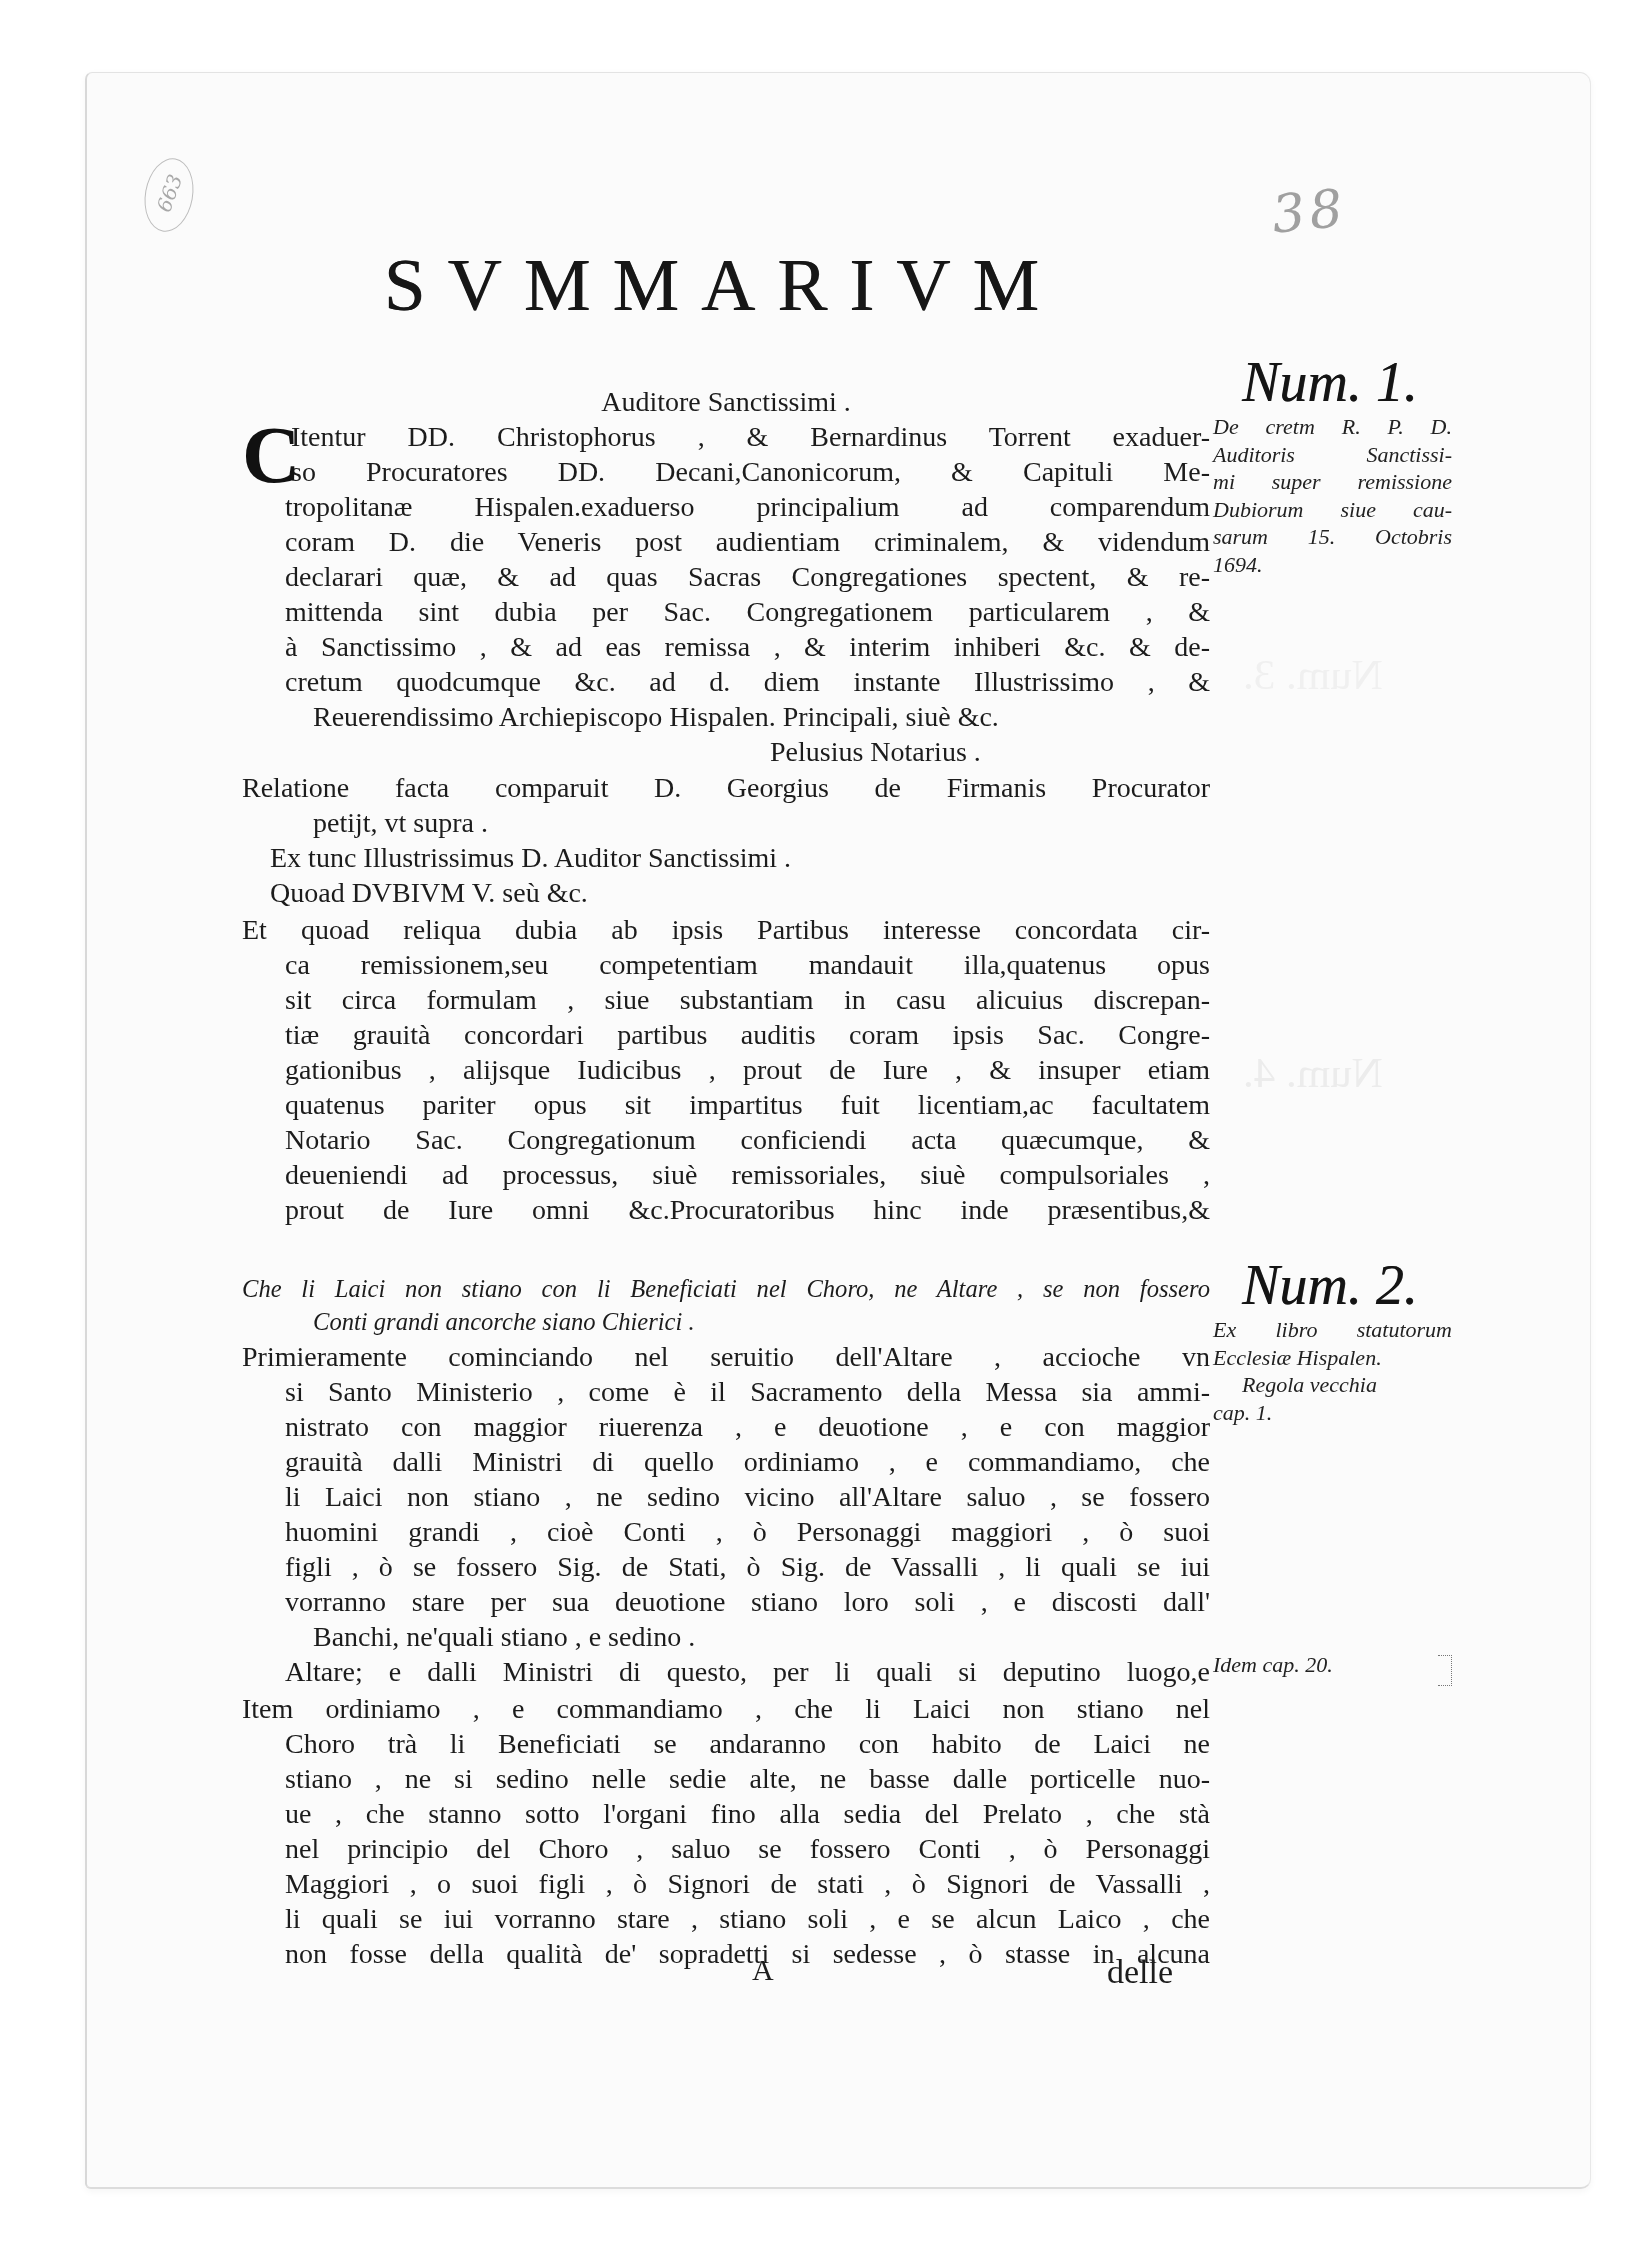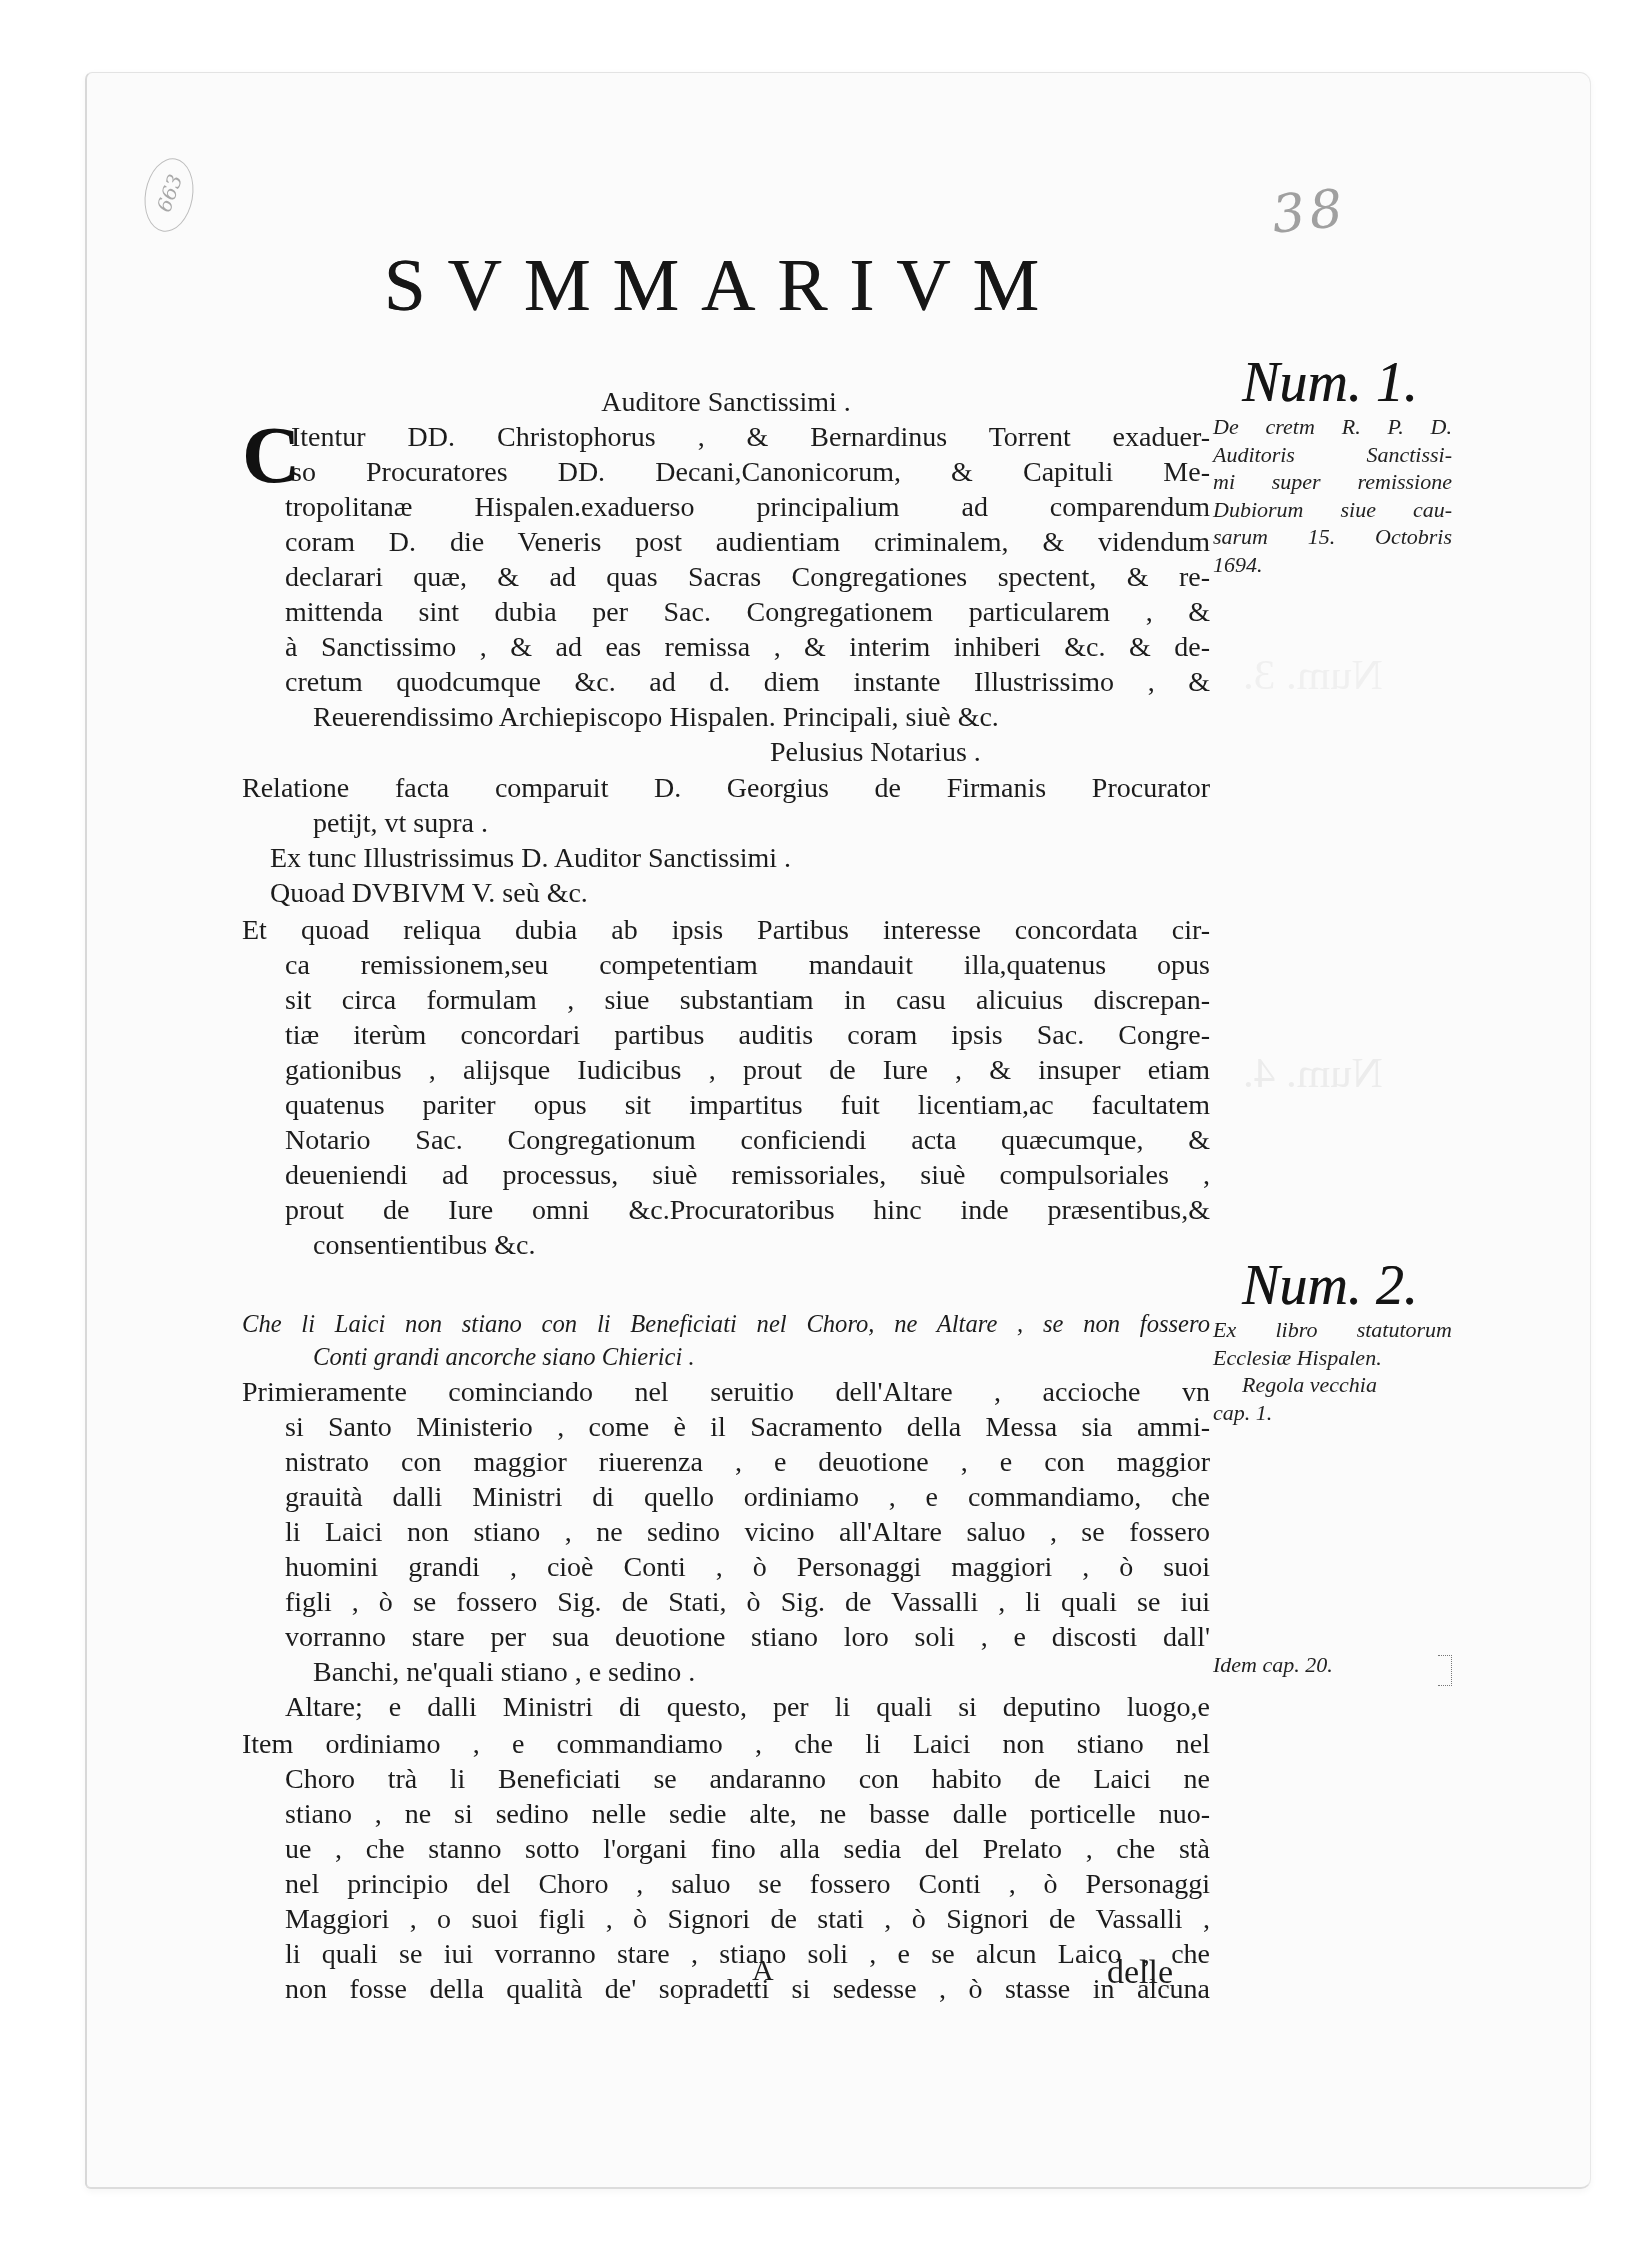--- a/index.html
+++ b/index.html
@@ -209,27 +209,26 @@
     <span class="line last indent">petijt, vt supra .</span>
   </div>
 
   <span class="line last">Ex tunc Illustrissimus D. Auditor Sanctissimi .</span>
   <span class="line last">Quoad DVBIVM V. seù &amp;c.</span>
 
   <div class="para">
     <span class="line">Et quoad reliqua dubia ab ipsis Partibus interesse concordata cir-</span>
     <span class="line indent">ca remissionem,seu competentiam mandauit illa,quatenus opus</span>
     <span class="line indent">sit circa formulam , siue substantiam in casu alicuius discrepan-</span>
-    <span class="line indent">tiæ iterùm concordari partibus auditis coram ipsis Sac. Congre-</span>
+    <span class="line indent">tiæ grauità concordari partibus auditis coram ipsis Sac. Congre-</span>
     <span class="line indent">gationibus , alijsque Iudicibus , prout de Iure , &amp; insuper etiam</span>
     <span class="line indent">quatenus pariter opus sit impartitus fuit licentiam,ac facultatem</span>
     <span class="line indent">Notario Sac. Congregationum conficiendi acta quæcumque, &amp;</span>
     <span class="line indent">deueniendi ad processus, siuè remissoriales, siuè compulsoriales ,</span>
     <span class="line indent">prout de Iure omni &amp;c.Procuratoribus hinc inde præsentibus,&amp;</span>
-    <span class="line last indent">consentientibus &amp;c.</span>
   </div>
 
   <div class="italic-heading">
     <span class="line">Che li Laici non stiano con li Beneficiati nel Choro, ne Altare , se non fossero</span>
     <span class="line last indent">Conti grandi ancorche siano Chierici .</span>
   </div>
 
   <div class="para">
     <span class="line">Primieramente cominciando nel seruitio dell'Altare , accioche vn</span>
     <span class="line indent">si Santo Ministerio , come è il Sacramento della Messa sia ammi-</span>

